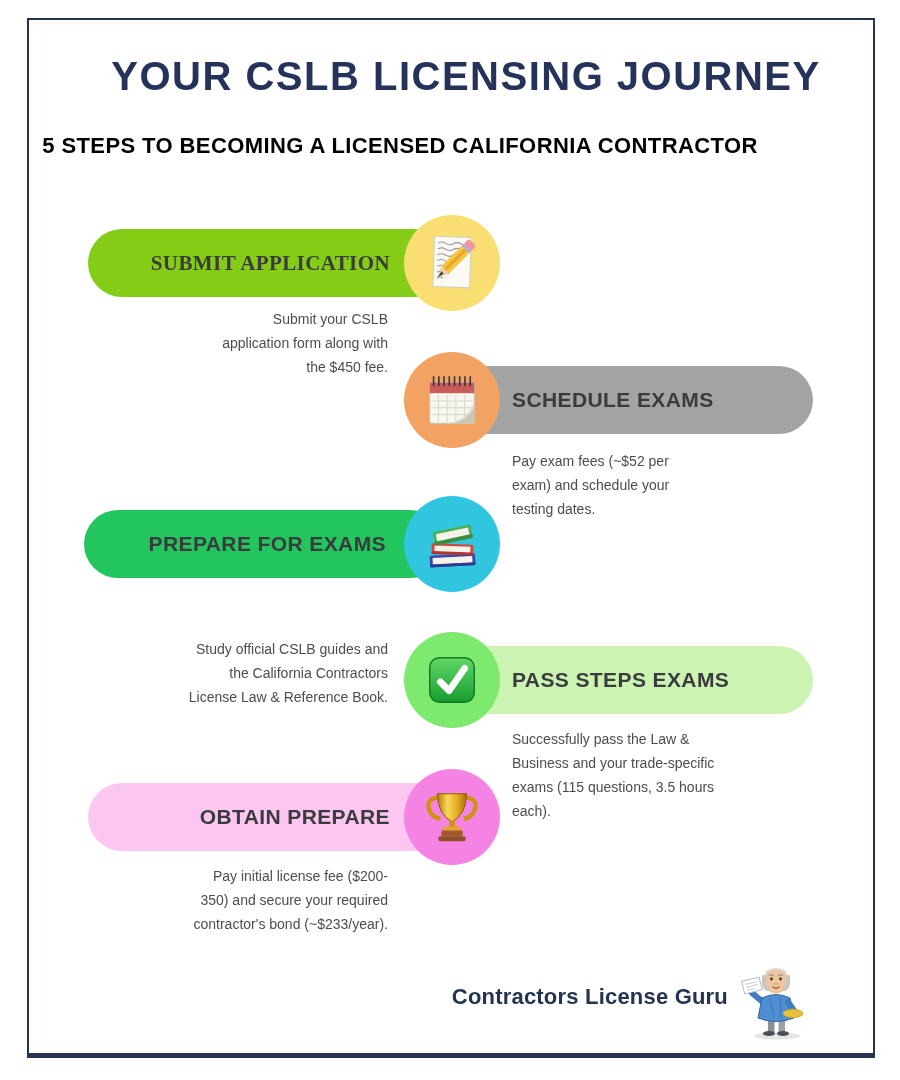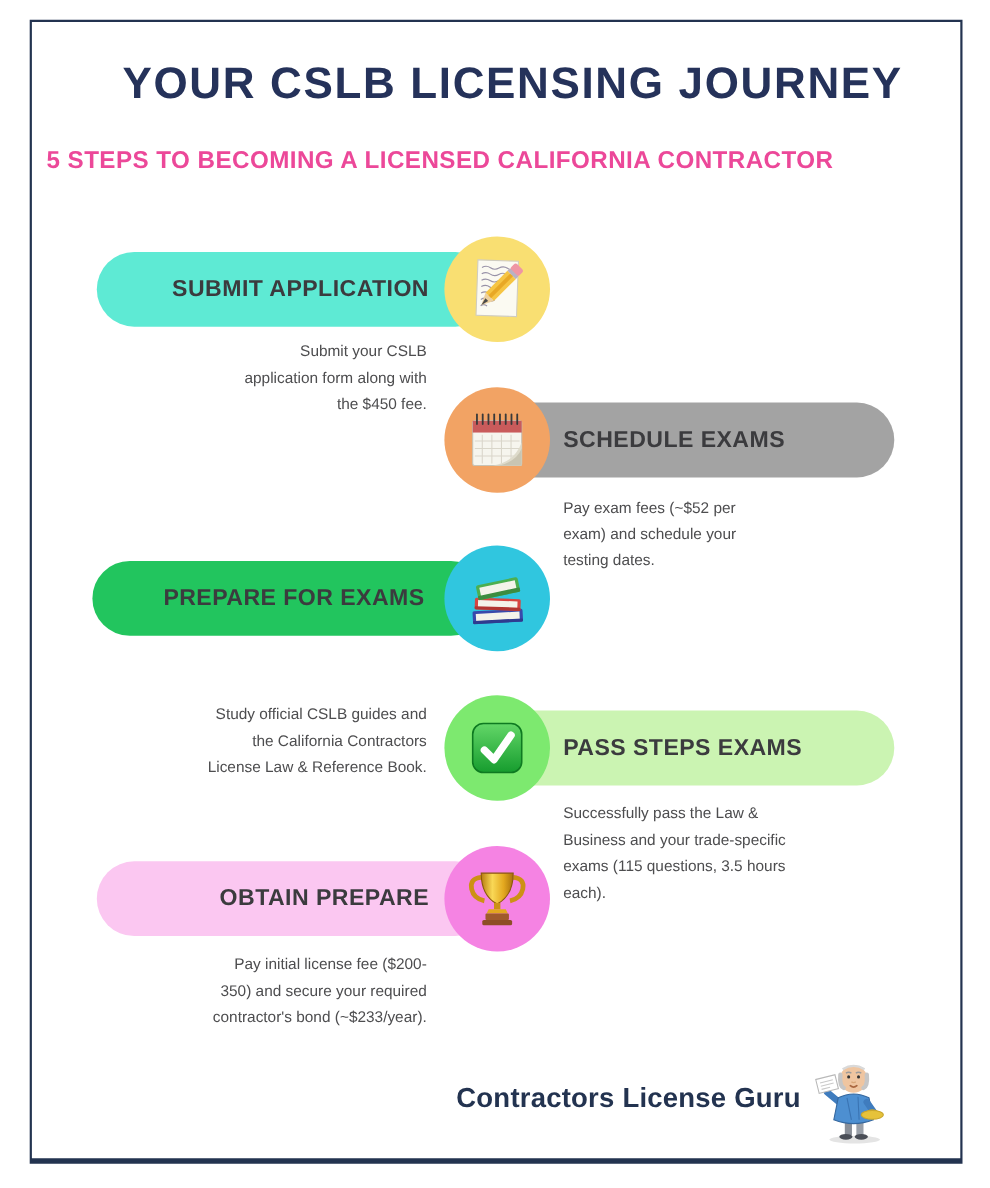--- a/index.html
+++ b/index.html
@@ -5,47 +5,47 @@
   * { margin:0; padding:0; box-sizing:border-box; }
   html,body { width:900px; height:1080px; background:#ffffff; font-family:"Liberation Sans",sans-serif; }
   body { position:relative; overflow:hidden; }
 
   .card { position:absolute; left:27px; top:18px; width:848px; height:1040px;
           background:#ffffff; border:2px solid #233350; border-bottom-width:5px; }
 
   .main-title { position:absolute; left:0; top:54px; width:900px; text-align:center;
                 font-size:40px; font-weight:bold; letter-spacing:1.5px; color:#25325A;padding-left:32px; }
   .subtitle   { position:absolute; left:0; top:133px; width:800px; text-align:center;
-                font-size:22px; letter-spacing:0.4px; color:#ec4899; }
+                font-size:22px; letter-spacing:0.4px; color:#000000; }
 
   .pill { position:absolute; height:68px; border-radius:34px; display:flex; align-items:center; z-index:1; }
   .pill-left  { justify-content:flex-end; padding-right:58px; }
   .pill-right { justify-content:flex-start; padding-left:62px; }
   .step-title { font-size:21px; font-weight:bold; letter-spacing:0.4px; color:#3B3B3E; white-space:nowrap; }
 
   .icon-circle { position:absolute; width:96px; height:96px; border-radius:50%;
                  display:flex; align-items:center; justify-content:center; z-index:2; }
 
   .desc { position:absolute; font-size:14px; line-height:24px; color:#4D4D4F; white-space:pre-line; }
   .desc-right-aligned { text-align:right; }
 
   .footer-text { position:absolute; right:172px; top:984px; text-align:right; }
-  .brand   { font-size:25px; font-weight:bold; color:#233350; letter-spacing:0.2px; }
+  .brand   { font-size:22px; font-weight:bold; color:#233350; letter-spacing:0.2px; }
   .website { font-size:19px; color:#2C3E66; margin-top:7px; }
   .mascot  { position:absolute; left:740px; top:962px; width:70px; height:80px; }
 </style>
 </head>
 <body>
 
 <div class="card"></div>
 
 <h1 class="main-title">YOUR CSLB LICENSING JOURNEY</h1>
 <h2 class="subtitle">5 STEPS TO BECOMING A LICENSED CALIFORNIA CONTRACTOR</h2>
 
-<div class="pill pill-left" style="left: 88px; top: 229px; width: 360px; background: #5eead4;">
+<div class="pill pill-left" style="left: 88px; top: 229px; width: 360px; background: #84cc16; font-family: Liberation Serif, serif;">
   <span class="step-title">SUBMIT APPLICATION</span>
 </div>
 <div class="icon-circle" style="left: 404px; top: 215px; background: rgb(249, 223, 114);">
   <svg width="62" height="62" viewBox="0 0 64 64">
     <g transform="rotate(2 32 32)">
       <rect x="13" y="5" width="38" height="52" fill="#fbfaf2" stroke="#cfccc0" stroke-width="1"></rect>
       <g stroke="#8e87a0" stroke-width="1.1" fill="none" opacity="0.9">
         <path d="M17 12 q4 -2.5 8 0 t8 0 t8 0 t6 0"></path>
         <path d="M17 18 q4 -2.5 8 0 t8 0 t8 0 t6 0"></path>
         <path d="M17 24 q4 -2.5 8 0 t8 0 t7 0"></path>

